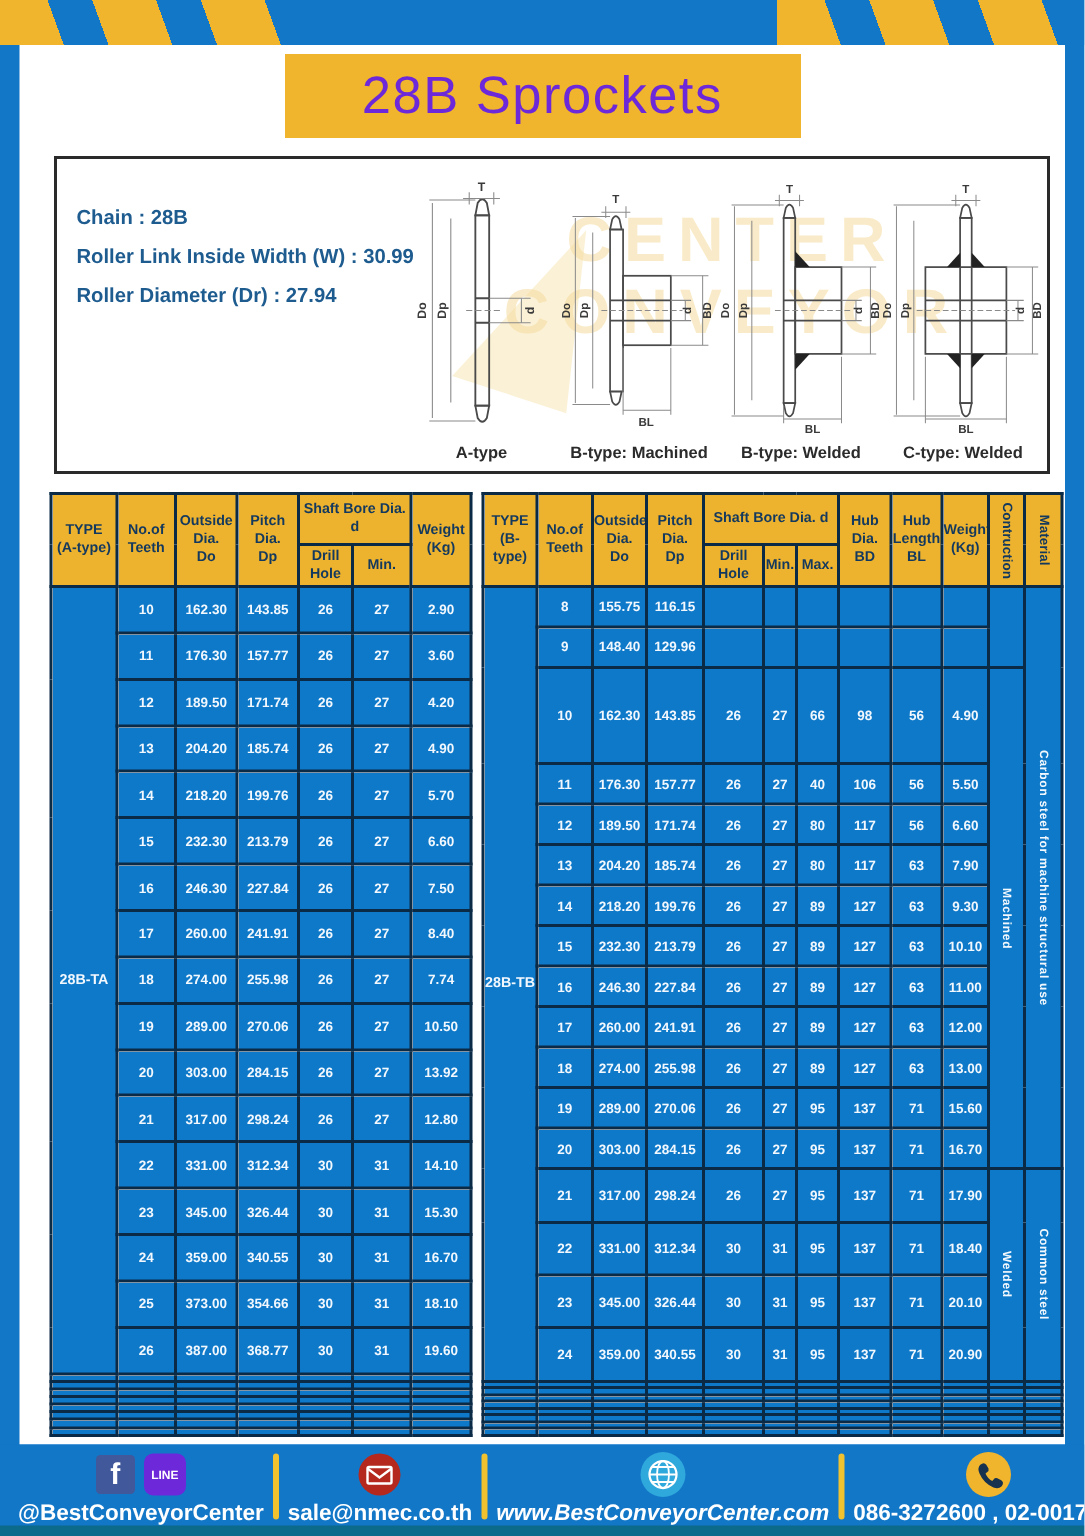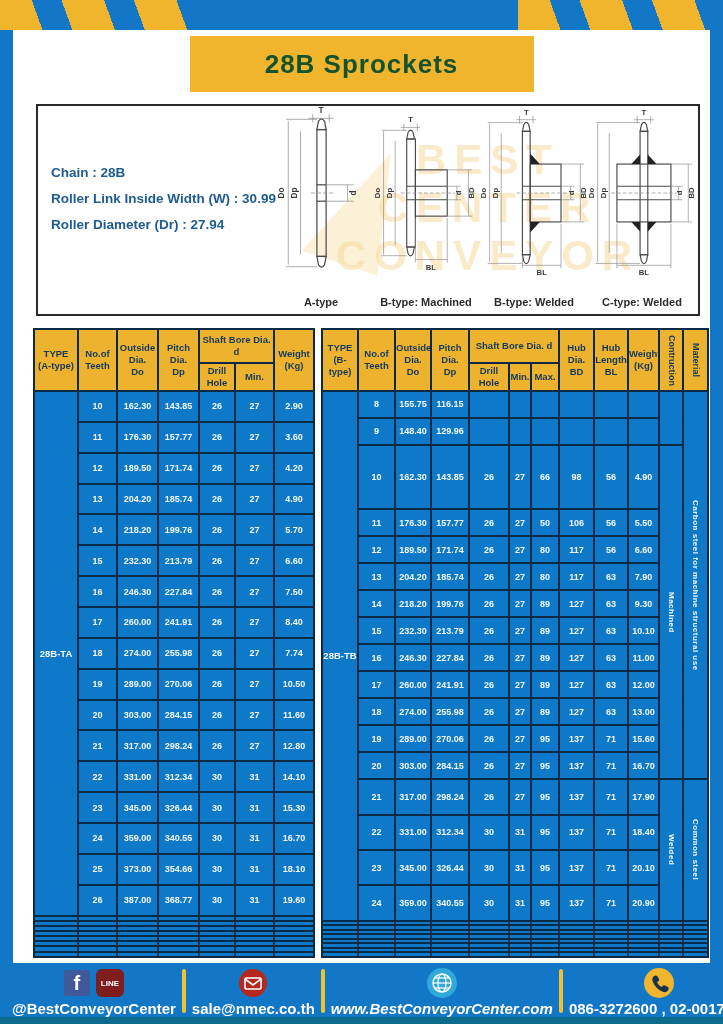--- a/index.html
+++ b/index.html
@@ -8,36 +8,36 @@
 
   
   .stripe { position:absolute; top:0; height:30px; }
   .stripe-left  { left:0;  width:198px; background:repeating-linear-gradient(70deg,#F0B42D 0 40px,#1377C8 40px 68px); }
   .stripe-right { left:518px; width:205px; background:repeating-linear-gradient(70deg,#F0B42D 0 40px,#1377C8 40px 68px); }
 
   .white-area { position:absolute; left:13px; top:30px; width:697px; height:933px; background:#ffffff; }
 
   .banner { position:absolute; left:50%; transform:translateX(-50%); top:36px; width:344px; height:56px;
             background:#F0B42D; display:flex; align-items:center; justify-content:center; }
-  .banner .title { font-size:26px; font-weight:bold; color:#14532d; letter-spacing:1px; }
+  .banner .title { font-size:35px; font-weight:normal; color:#6d28d9; letter-spacing:1px; }
 
   
   .diagram-box { position:absolute; left:36px; top:104px; width:664px; height:212px; background:#fff;
                  border:2px solid #2a2a2a; display:flex; overflow:hidden; }
   .watermark { position:absolute; left:250px; top:30px; width:400px; text-align:center; z-index:0;
                color:#F5DC9E; opacity:.55; font-weight:bold; font-size:42px; letter-spacing:8px; line-height:48px; }
   .wm-bird { position:absolute; left:280px; top:40px; width:0; height:0; z-index:0;
              border-left:55px solid transparent; border-right:25px solid transparent; border-bottom:120px solid #F7E3AE; opacity:.5;
              transform:rotate(18deg); }
-  .specs { width:232px; padding:54px 0 0 13px; position:relative; z-index:1; }
+  .specs { width:232px; padding:26px 0 0 13px; position:relative; z-index:1; }
   .specs .line { font-size:13.5px; font-weight:bold; color:#1E5C90; line-height:26px; white-space:nowrap; }
   .figs { flex:1; display:flex; align-items:flex-end; padding:4px 2px 6px 0; position:relative; z-index:1; }
   .fig { flex:1; text-align:center; }
   .fig svg { display:block; margin:0 auto; }
-  .fig .cap { font-size:11px; font-weight:bold; color:#2b2b2b; margin-top:15px; }
+  .fig .cap { font-size:11px; font-weight:bold; color:#2b2b2b; margin-top:1px; }
 
   
   .tbl-wrap-left  { position:absolute; left:33px;  top:328px; width:281px; height:630px; }
   .tbl-wrap-right { position:absolute; left:321px; top:328px; width:387px; height:630px; }
   table { width:100%; height:100%; border-collapse:collapse; table-layout:fixed; }
   th, td { border:2px solid #0B2A46; padding:0; text-align:center; vertical-align:middle; overflow:hidden; }
   th { background:#EEB32E; color:#14395E; font-size:9.5px; font-weight:bold; white-space:pre-line; line-height:1.25; }
   thead tr.h1 { height:34px; } thead tr.h2 { height:28px; }
   td { background:#0E79C9; color:#F2F8FD; font-size:9px; font-weight:bold; }
   td.type-cell { font-size:9.5px; }
@@ -47,21 +47,21 @@
   
   .footer { position:absolute; left:0; top:963px; width:723px; height:61px; background:#1377C8;
             display:flex; align-items:flex-start; padding:4px 12px 0 12px; }
   .fgrp { display:flex; flex-direction:column; align-items:center; justify-content:flex-start; gap:1px; }
   .fgrp .icons { display:flex; gap:6px; align-items:center; height:32px; }
   .fgrp .flabel { font-size:15px; font-weight:bold; color:#fff; white-space:nowrap; }
   .fdiv { width:4px; height:44px; background:#F0C22F; border-radius:2px; margin:2px 6px 0 6px; flex:0 0 auto; }
   .g1{flex:168 0 0;} .g2{flex:130 0 0;} .g3{flex:224 0 0;font-style:italic;} .g4{flex:193 0 0;}
   .fb-badge { width:26px; height:26px; border-radius:3px; background:#41589B; color:#fff; font-weight:bold;
               font-size:20px; line-height:26px; text-align:center; }
-  .line-badge { width:28px; height:28px; border-radius:6px; background:#7f1d1d; color:#fff; font-weight:bold;
+  .line-badge { width:28px; height:28px; border-radius:6px; background:#6d28d9; color:#fff; font-weight:bold;
                 font-size:8px; display:flex; align-items:center; justify-content:center;text-align:right; }
   .bottom-strip { position:absolute; left:0; bottom:0; width:723px; height:7px; background:#0C6B8A; }
 
   svg text { font-family:"Liberation Sans", sans-serif; }
   .dimtxt { font-size:8px; fill:#3a3a3a; font-weight:bold; }
 </style>
 </head>
 <body>
 
 <div class="page">
@@ -70,21 +70,20 @@
   <div class="stripe stripe-right"></div>
   <div class="white-area"></div>
 
   <div class="banner">
     <div class="title">28B Sprockets</div>
   </div>
 
   <div class="diagram-box">
     <div class="wm-bird"></div>
     <div class="watermark">
-      <div>BEST</div>
       <div>CENTER</div>
       <div>CONVEYOR</div>
     </div>
 
     <div class="specs">
       <div class="line">Chain  : 28B</div>
       <div class="line">Roller Link Inside Width (W)  : 30.99</div>
       <div class="line">Roller Diameter (Dr)  : 27.94</div>
     </div>
 
@@ -358,21 +357,21 @@
             <td>26</td>
             <td>27</td>
             <td>10.50</td>
           </tr>
           <tr>
             <td>20</td>
             <td>303.00</td>
             <td>284.15</td>
             <td>26</td>
             <td>27</td>
-            <td>11.60</td>
+            <td>13.92</td>
           </tr>
           <tr>
             <td>21</td>
             <td>317.00</td>
             <td>298.24</td>
             <td>26</td>
             <td>27</td>
             <td>12.80</td>
           </tr>
           <tr>
@@ -572,21 +571,21 @@
             <td>56</td>
             <td>4.90</td>
             <td class="vert" rowspan="11">Machined</td>
           </tr>
           <tr>
             <td>11</td>
             <td>176.30</td>
             <td>157.77</td>
             <td>26</td>
             <td>27</td>
-            <td>50</td>
+            <td>40</td>
             <td>106</td>
             <td>56</td>
             <td>5.50</td>
           </tr>
           <tr>
             <td>12</td>
             <td>189.50</td>
             <td>171.74</td>
             <td>26</td>
             <td>27</td>

